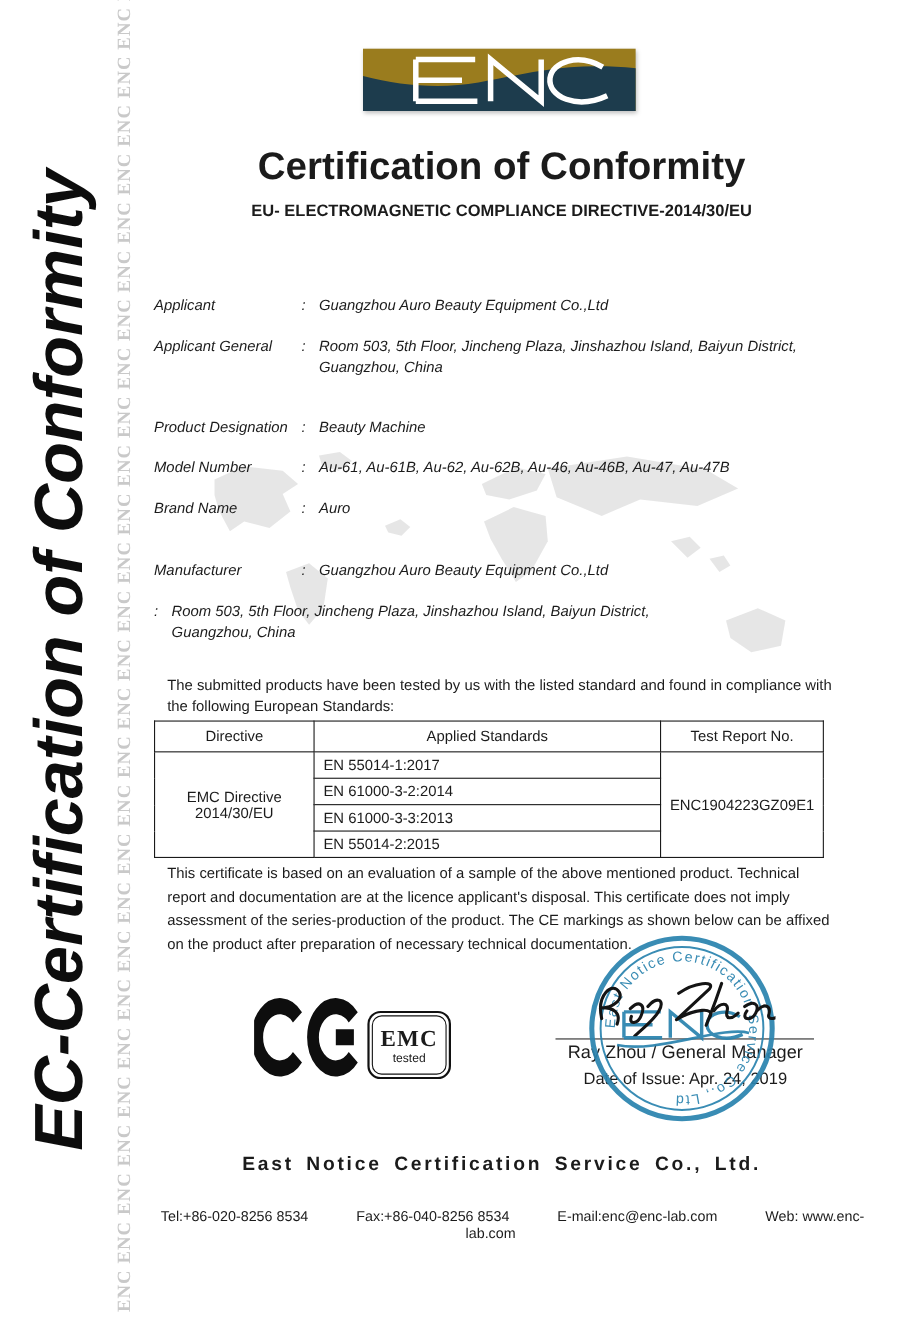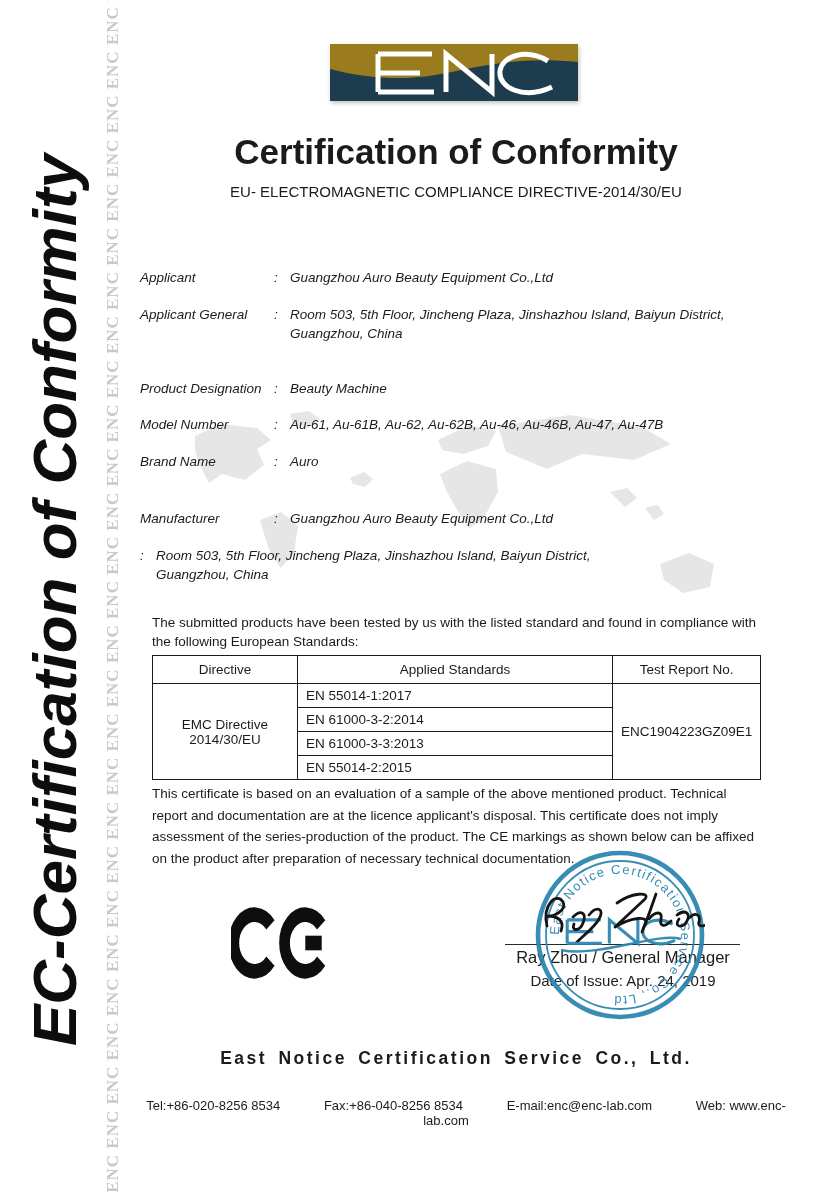--- a/index.html
+++ b/index.html
@@ -13,31 +13,31 @@
   .enc-strip-wrap .rot{position:absolute;left:50%;top:50%;transform:translate(-50%,-50%) rotate(-90deg);
         white-space:nowrap;font-family:"Liberation Serif","DejaVu Serif",serif;font-weight:bold;
         font-size:17px;color:#c9c9c9;letter-spacing:1px;}
   
   .map-wm{position:absolute;left:140px;top:408px;z-index:0;opacity:0.6;}
   
   .logo{position:absolute;left:330px;top:44px;z-index:1;filter:drop-shadow(1px 2px 2px rgba(0,0,0,0.25));}
   .title{position:absolute;left:152px;top:132px;width:608px;text-align:center;
          font-size:35px;font-weight:bold;letter-spacing:0px;z-index:1;}
   .subtitle{position:absolute;left:152px;top:183px;width:608px;text-align:center;
-         font-size:15px;font-weight:normal;z-index:1;}
+         font-size:15px;font-weight:bold;z-index:1;}
   .registration{position:absolute;left:152px;top:217px;width:608px;text-align:center;
          font-size:15px;font-weight:bold;z-index:1;}
   
   .drow{position:absolute;left:140px;width:604px;display:flex;font-size:13.5px;line-height:19px;z-index:1;font-style:italic;}
   .drow .lbl{width:134px;flex:none;}
   .drow .col{width:16px;flex:none;}
   .drow .val{flex:1;max-width:452px;}
   
   .std-intro{position:absolute;left:152px;top:613px;width:606px;font-size:13.5px;line-height:19px;z-index:1;}
-  .std-table{position:absolute;left:152px;top:655px;border-collapse:collapse;z-index:1;}
+  .std-table{position:absolute;left:140px;top:655px;border-collapse:collapse;z-index:1;}
   .std-table td{border:1.6px solid #1a1a1a;font-size:13.5px;padding:0 8px;}
   .std-table .hd{height:27px;text-align:center;}
   .std-table .std{height:23px;text-align:left;}
   .std-table .ctr{text-align:center;}
   
   .disclaimer{position:absolute;left:152px;top:783px;width:610px;font-size:13.5px;line-height:21.5px;z-index:1;}
   
   .ce-mark{position:absolute;left:231px;top:902px;z-index:1;}
   .emc-box{position:absolute;left:334px;top:919px;width:76px;height:62px;border:2px solid #111;
            border-radius:12px;z-index:1;box-sizing:border-box;}
@@ -174,20 +174,26 @@
   <div class="disclaimer">This certificate is based on an evaluation of a sample of the above mentioned product. Technical report and documentation are at the licence applicant's disposal. This certificate does not imply assessment of the series-production of the product. The CE markings as shown below can be affixed on the product after preparation of necessary technical documentation.</div>
 
   <svg class="ce-mark" width="100" height="82" viewBox="0 0 140 84" preserveAspectRatio="none" role="img" aria-label="CE">
     <g fill="none" stroke="#0e0e0e" stroke-width="15">
       <path d="M55.2,23.4 A29,29 0 1 0 55.2,60.6"></path>
       <path d="M126.2,23.4 A29,29 0 1 0 126.2,60.6"></path>
       <path d="M104,42 H127"></path>
     </g>
   </svg>
 
+  <div class="emc-box">
+    <div class="inner">
+      <div class="emc">EMC</div>
+      <div class="tested">tested</div>
+    </div>
+  </div>
 
   <div class="sign-line"></div>
   <div class="signer">Ray Zhou / General Manager</div>
   <div class="issue-date">Date of Issue: Apr. 24, 2019</div>
 
   <svg class="stamp" width="186" height="186" viewBox="0 0 186 186" role="img">
     <defs>
       <path id="stampTextCircle" d="M32,93 a61,61 0 1 1 122,0 a61,61 0 1 1 -122,0" fill="none"></path>
     </defs>
     <circle cx="93" cy="93" r="82" fill="none" stroke="#2b84af" stroke-width="4.6"></circle>

